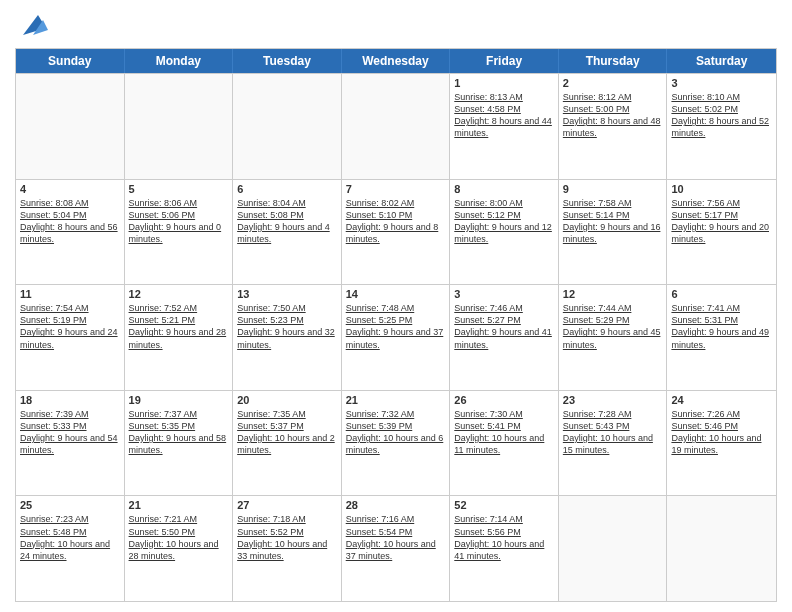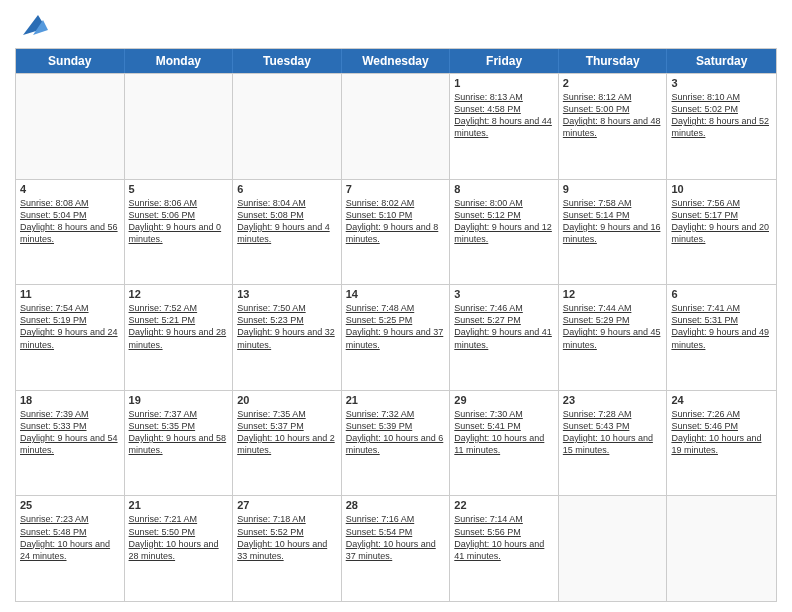--- a/index.html
+++ b/index.html
@@ -232,21 +232,21 @@
           </div>
           <div class="cal-cell">
             <span class="day-num">20</span>
             <div class="info">Sunrise: 7:35 AM<br>Sunset: 5:37 PM<br>Daylight: 10 hours and 2 minutes.</div>
           </div>
           <div class="cal-cell">
             <span class="day-num">21</span>
             <div class="info">Sunrise: 7:32 AM<br>Sunset: 5:39 PM<br>Daylight: 10 hours and 6 minutes.</div>
           </div>
           <div class="cal-cell">
-            <span class="day-num">29</span>
+            <span class="day-num">26</span>
             <div class="info">Sunrise: 7:30 AM<br>Sunset: 5:41 PM<br>Daylight: 10 hours and 11 minutes.</div>
           </div>
           <div class="cal-cell">
             <span class="day-num">23</span>
             <div class="info">Sunrise: 7:28 AM<br>Sunset: 5:43 PM<br>Daylight: 10 hours and 15 minutes.</div>
           </div>
           <div class="cal-cell">
             <span class="day-num">24</span>
             <div class="info">Sunrise: 7:26 AM<br>Sunset: 5:46 PM<br>Daylight: 10 hours and 19 minutes.</div>
           </div>
@@ -262,21 +262,21 @@
           </div>
           <div class="cal-cell">
             <span class="day-num">27</span>
             <div class="info">Sunrise: 7:18 AM<br>Sunset: 5:52 PM<br>Daylight: 10 hours and 33 minutes.</div>
           </div>
           <div class="cal-cell">
             <span class="day-num">28</span>
             <div class="info">Sunrise: 7:16 AM<br>Sunset: 5:54 PM<br>Daylight: 10 hours and 37 minutes.</div>
           </div>
           <div class="cal-cell">
-            <span class="day-num">22</span>
+            <span class="day-num">52</span>
             <div class="info">Sunrise: 7:14 AM<br>Sunset: 5:56 PM<br>Daylight: 10 hours and 41 minutes.</div>
           </div>
           <div class="cal-cell empty"></div>
           <div class="cal-cell empty"></div>
         </div>
       </div>
   </div>
 </div>
 
 </body></html>

